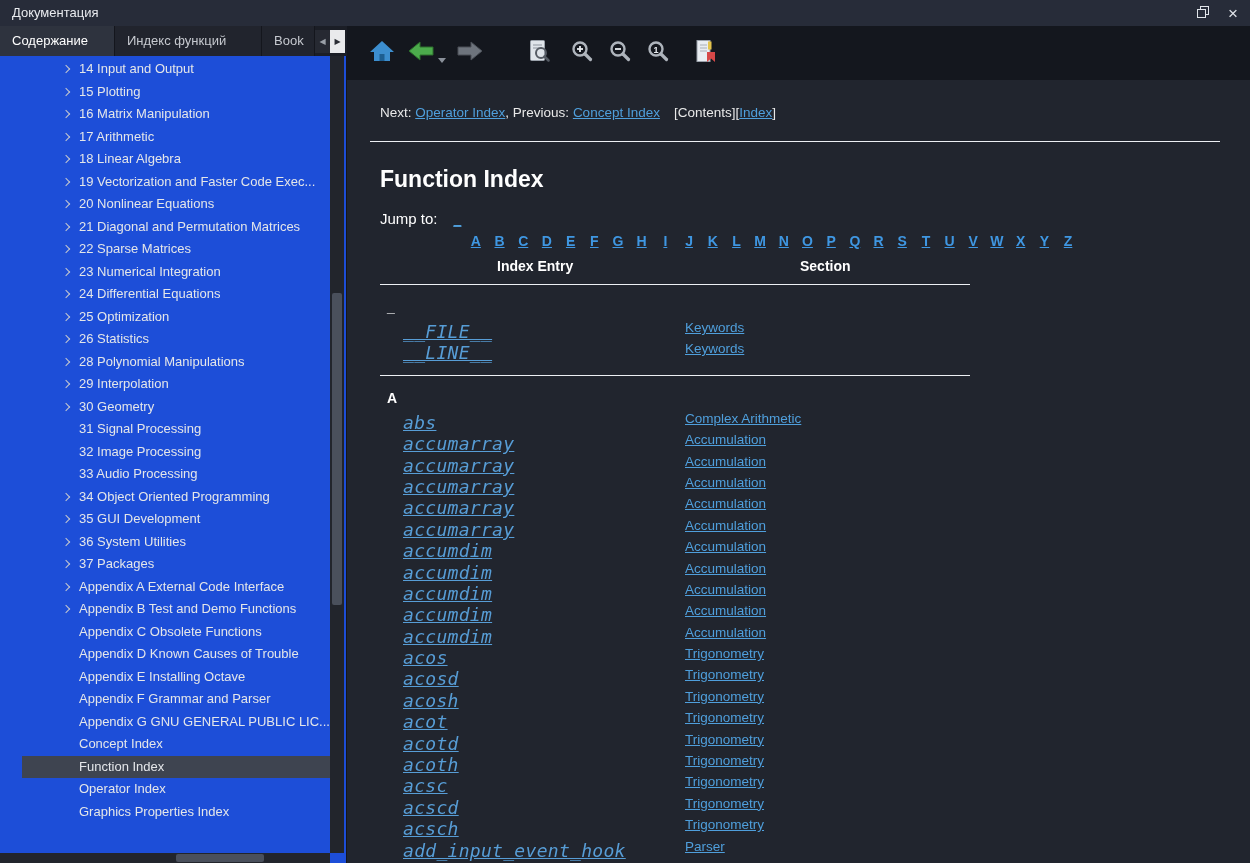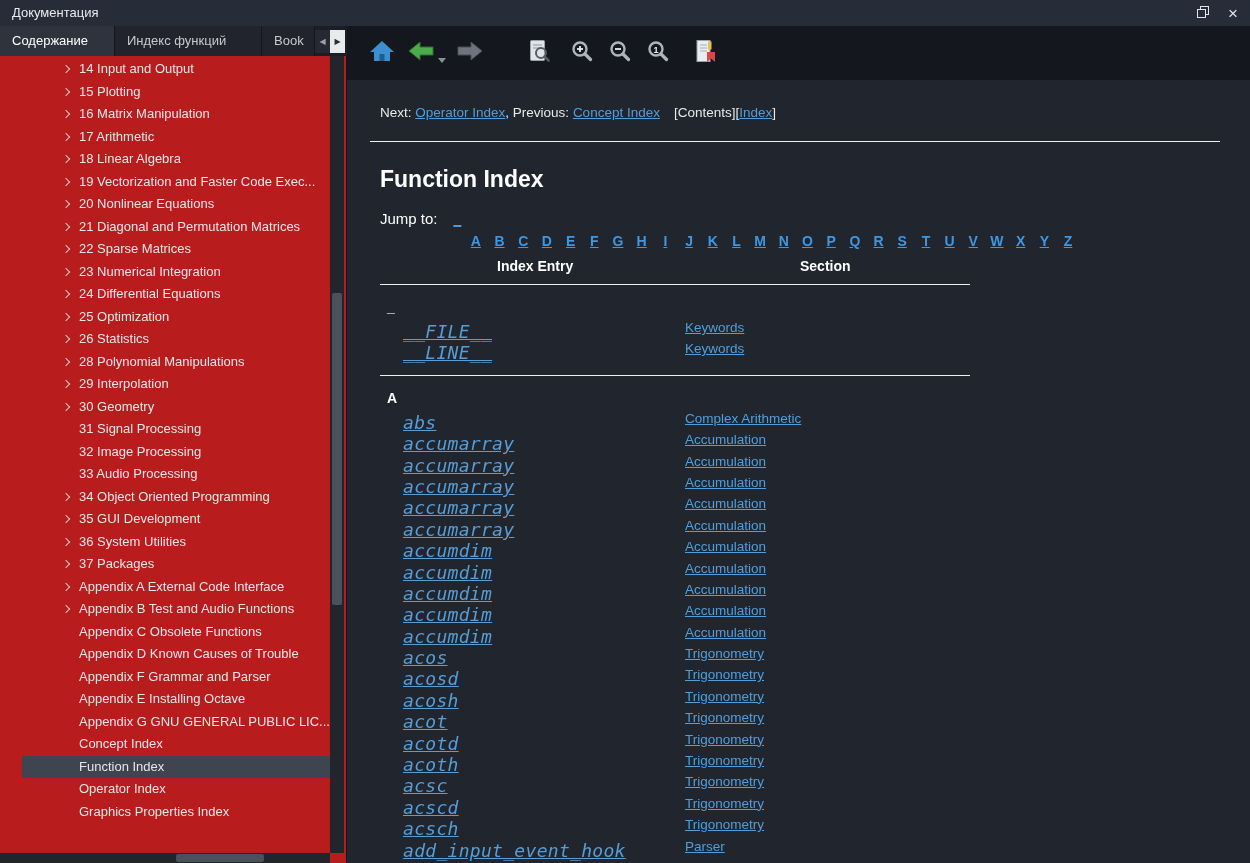--- a/index.html
+++ b/index.html
@@ -8,21 +8,21 @@
     background:#20242d; font-family:"Liberation Sans", sans-serif;
     -webkit-font-smoothing:antialiased;
   }
   
   .titlebar { position:absolute; top:0; left:0; width:1250px; height:34px; background:#272c39; }
   .title-text { position:absolute; left:12px; top:5px; color:#e9ebef; font-size:13px; }
   .win-controls { position:absolute; right:2px; top:0; height:26px; display:flex; align-items:center; }
   .win-btn { width:30px; height:26px; display:flex; align-items:center; justify-content:center; color:#e0e4e9; cursor:pointer; }
   .win-btn.close { font-size:17px; line-height:17px; }
   
-  .left-panel { position:absolute; top:26px; left:0; width:347px; height:837px; background:#b91c1c; border-right:1px solid #14161d; box-sizing:border-box; }
+  .left-panel { position:absolute; top:26px; left:0; width:347px; height:837px; background:#1d4ed8; border-right:1px solid #14161d; box-sizing:border-box; }
   .tabbar { position:absolute; top:0; left:0; width:347px; height:30px; background:#1b1e26; }
   .tabs-strip { position:absolute; top:0; left:0; height:30px; display:flex; }
   .tab { height:30px; line-height:30px; padding:0 0 0 12px; font-size:13px; color:#c6c9cf; background:#21242d; border-right:1px solid #14161d; box-sizing:border-box; white-space:nowrap; overflow:hidden; cursor:pointer; }
   .tab:nth-child(1){ width:115px; }
   .tab:nth-child(2){ width:147px; }
   .tab:nth-child(3){ width:53px; }
   .tab.active { background:#2e333e; color:#ffffff; }
   .tab-scroll-btn { position:absolute; top:4px; width:15px; height:23px; font-size:8px; display:flex; align-items:center; justify-content:center; cursor:pointer; }
   .tab-scroll-left  { left:315px; background:#262932; color:#9aa0a8; }
   .tab-scroll-right { left:330px; background:#e9eaec; color:#2a2d34; }
@@ -113,25 +113,25 @@
       <div class="tree-row"><span class="chev"></span><span>29 Interpolation</span></div>
       <div class="tree-row"><span class="chev"></span><span>30 Geometry</span></div>
       <div class="tree-row"><span>31 Signal Processing</span></div>
       <div class="tree-row"><span>32 Image Processing</span></div>
       <div class="tree-row"><span>33 Audio Processing</span></div>
       <div class="tree-row"><span class="chev"></span><span>34 Object Oriented Programming</span></div>
       <div class="tree-row"><span class="chev"></span><span>35 GUI Development</span></div>
       <div class="tree-row"><span class="chev"></span><span>36 System Utilities</span></div>
       <div class="tree-row"><span class="chev"></span><span>37 Packages</span></div>
       <div class="tree-row"><span class="chev"></span><span>Appendix A External Code Interface</span></div>
-      <div class="tree-row"><span class="chev"></span><span>Appendix B Test and Audio Functions</span></div>
+      <div class="tree-row"><span class="chev"></span><span>Appendix B Test and Demo Functions</span></div>
       <div class="tree-row"><span>Appendix C Obsolete Functions</span></div>
       <div class="tree-row"><span>Appendix D Known Causes of Trouble</span></div>
+      <div class="tree-row"><span>Appendix E Installing Octave</span></div>
       <div class="tree-row"><span>Appendix F Grammar and Parser</span></div>
-      <div class="tree-row"><span>Appendix E Installing Octave</span></div>
       <div class="tree-row"><span>Appendix G GNU GENERAL PUBLIC LIC...</span></div>
       <div class="tree-row"><span>Concept Index</span></div>
       <div class="tree-row selected"><span>Function Index</span></div>
       <div class="tree-row"><span>Operator Index</span></div>
       <div class="tree-row"><span>Graphics Properties Index</span></div>
     </div>
   <div class="v-scrollbar">
     <div class="v-thumb"></div>
   </div>
   <div class="h-scrollbar">

